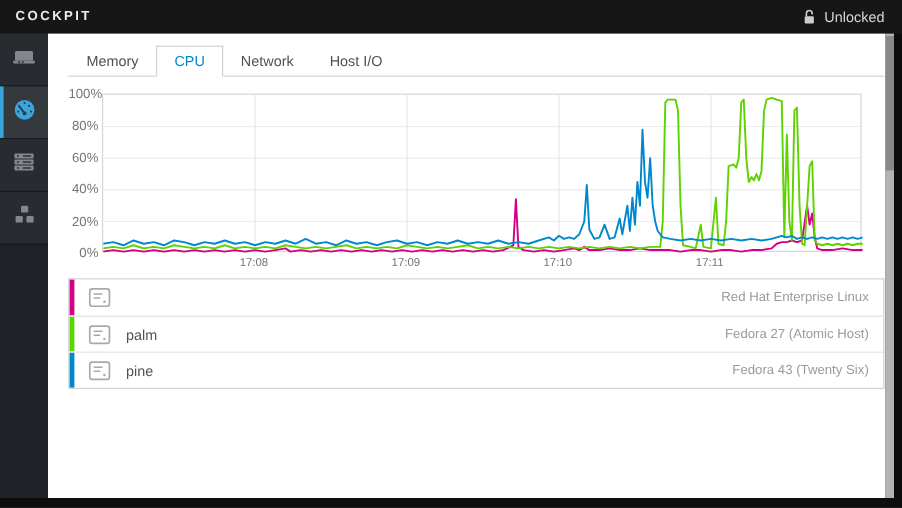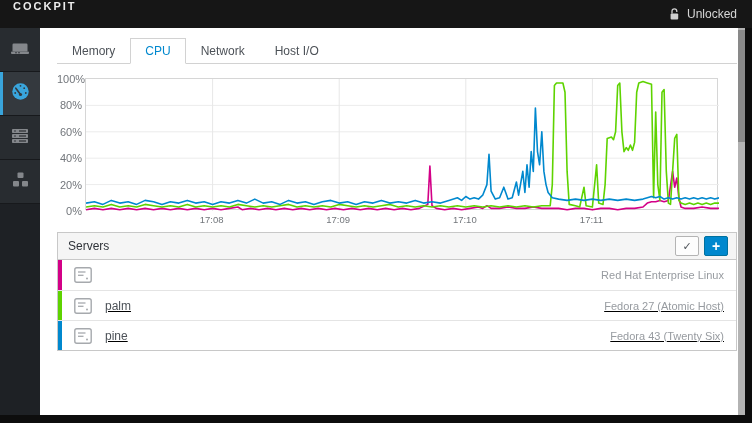--- a/index.html
+++ b/index.html
@@ -2,21 +2,21 @@
 <html><head>
 <meta charset="utf-8">
 <style>
   html,body{margin:0;padding:0;background:#000;}
   *{box-sizing:border-box;}
   .stage{position:relative;width:752px;height:423px;overflow:hidden;
          background:#0d0d0d;font-family:"Liberation Sans",sans-serif;
          -webkit-font-smoothing:antialiased;}
   
   .topbar{position:absolute;left:0;top:0;width:752px;height:28px;background:#161616;
-          display:flex;padding:0 13px;}
+          display:flex;align-items:center;padding:0 13px;}
   .brand{font-size:11px;font-weight:700;letter-spacing:2px;color:#ededed;}
   .topbar-right{margin-left:auto;display:flex;align-items:center;gap:34px;
                 color:#d6d6d6;font-size:12px;padding-right:2px;}
   .tb-group{display:flex;align-items:center;gap:7px;cursor:default;}
   .tb-icon{display:flex;align-items:center;}
   
   .sidebar{position:absolute;left:0;top:28px;width:40px;height:387px;background:#1e2125;}
   .nav-item{position:relative;height:44px;background:#282c30;border-bottom:1px solid #17191c;
             display:flex;align-items:center;justify-content:center;}
   .nav-item.active{background:#34393e;}
@@ -41,21 +41,21 @@
   .panel-head{height:27px;background:#f5f5f5;border-bottom:1px solid #c8c8c8;
               display:flex;align-items:center;padding:0 8px 0 10px;}
   .panel-title{font-size:12px;color:#30343a;}
   .head-btns{margin-left:auto;display:flex;gap:5px;}
   .btn-check{width:24px;height:20px;background:#fdfdfd;border:1px solid #b4b4b4;border-radius:2px;
              font-size:11px;color:#4d5258;display:flex;align-items:center;justify-content:center;cursor:pointer;}
   .btn-add{width:24px;height:20px;background:#0088ce;border:1px solid #00719f;border-radius:2px;
            font-size:14px;font-weight:700;color:#fff;display:flex;align-items:center;justify-content:center;
            cursor:pointer;line-height:1;}
   .srow{position:relative;height:30px;display:flex;align-items:center;cursor:pointer;background:#fff;}
-  .srow + .srow{border-top:1px solid #e4e4e4;text-decoration:underline;}
+  .srow + .srow{border-top:1px solid #e4e4e4;}
   .row-bar{position:absolute;left:0;top:0;bottom:0;width:4px;}
   .row-icon{margin-left:15px;display:flex;align-items:center;}
   .row-name{margin-left:12px;font-size:12px;color:#4d5258;}
   .row-os{margin-left:auto;padding-right:12px;font-size:11px;color:#979ba0;}
   
   .scrollbar{position:absolute;left:738px;top:28px;width:7px;height:387px;background:#b3b3b3;}
   .scroll-thumb{position:absolute;left:0;top:2px;width:7px;height:112px;background:#898989;cursor:pointer;}
 </style>
 </head>
 <body>
@@ -160,31 +160,20 @@
       </div>
       <div class="xlabwrap">
         <div class="xlab" id="xt0" style="left: 126.6px;">17:08</div>
         <div class="xlab" id="xt1" style="left: 253.2px;">17:09</div>
         <div class="xlab" id="xt2" style="left: 379.8px;">17:10</div>
         <div class="xlab" id="xt3" style="left: 506.4px;">17:11</div>
       </div>
     </div>
 
     <div class="panel">
-      <div class="panel-head">
-        <span class="panel-title">Servers</span>
-        <div class="head-btns">
-          <div class="btn-check">
-            <span>✓</span>
-          </div>
-          <div class="btn-add">
-            <span>+</span>
-          </div>
-        </div>
-      </div>
 
       <div class="srow">
         <span class="row-bar" style="background: rgb(211, 0, 135);"></span>
         <span class="row-icon">
           <svg width="20" height="20" viewBox="0 0 20 20">
             <rect x="1.8" y="2.8" width="16.4" height="14.4" rx="2" fill="none" stroke="#a6a9ad" stroke-width="1.4"></rect>
             <line x1="5" y1="7" x2="12.5" y2="7" stroke="#a6a9ad" stroke-width="1.3"></line>
             <line x1="5" y1="10.3" x2="10.5" y2="10.3" stroke="#a6a9ad" stroke-width="1.3"></line>
             <circle cx="14" cy="13.5" r="1" fill="#a6a9ad"></circle>
           </svg>

